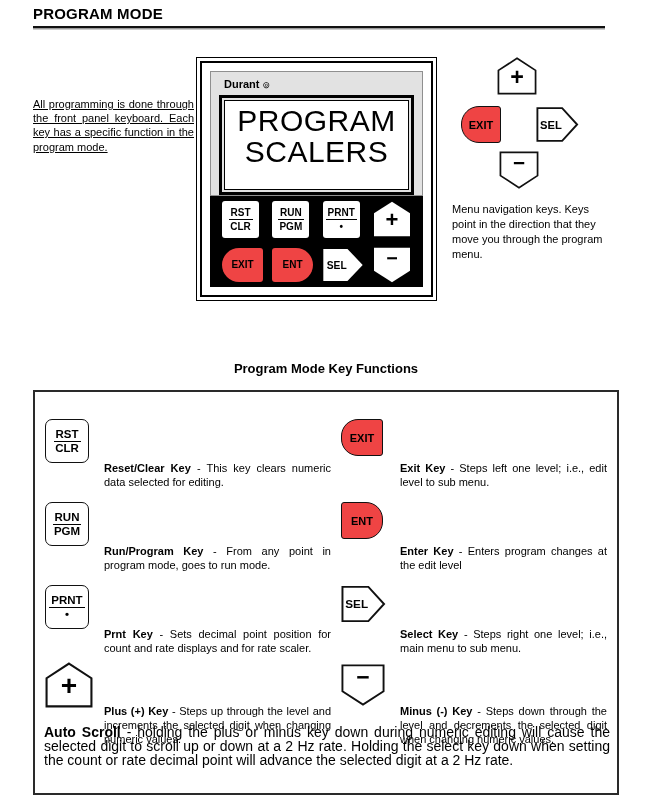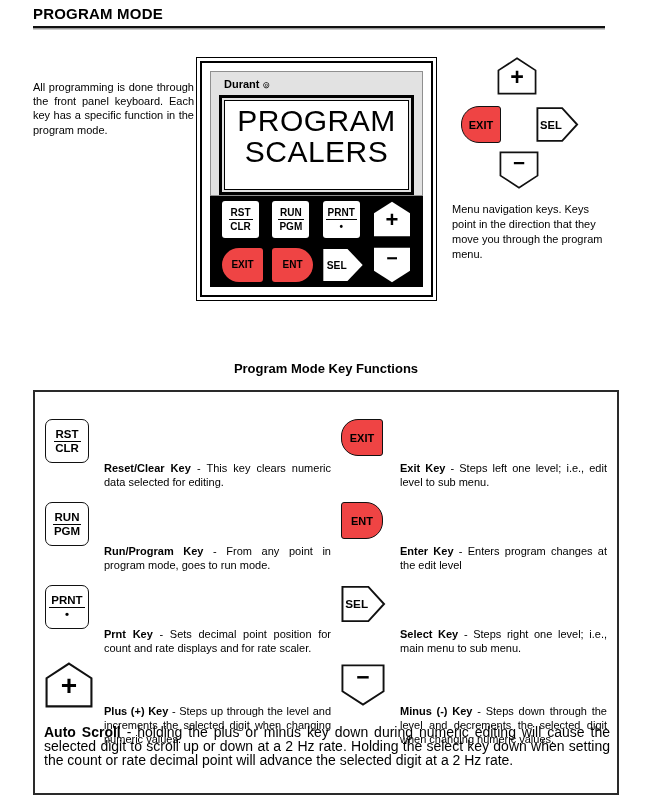--- a/index.html
+++ b/index.html
@@ -6,21 +6,21 @@
   html,body { background:#fff; }
   body {
     width:647px; height:806px; position:relative; overflow:hidden;
     font-family:"Liberation Sans", sans-serif; color:#000;
   }
   .abs { position:absolute; }
 
   
   .page-title { left:33px; top:5px; font-size:15px; font-weight:bold; letter-spacing:.2px; }
   .title-rule { left:33px; top:26px; width:572px; height:2px; background:#111; box-shadow:0 1.5px 0 #9a9a9a; }
-  .intro { left:33px; top:80px; width:161px; font-size:11px; line-height:14.2px; text-align:justify; }
+  .intro { left:33px; top:97px; width:161px; font-size:11px; line-height:14.2px; text-align:justify;text-decoration:underline; }
 
   
   .panel { left:196px; top:57px; width:241px; height:244px; border:1px solid #000; padding:3px; background:#fff; }
   .panel-inner { border:2px solid #000; height:100%; padding:8px; display:flex; flex-direction:column; background:#fff; }
   .bezel { flex:1; background:#e2e2e2; border:1px solid #8f8f8f; }
   .brand { font-size:11px; font-weight:bold; margin:6px 0 5px 13px; }
   .brand .mark { font-size:9px; font-weight:normal; }
   .display-outer { margin:0 8px; border:3px solid #000; background:#e2e2e2; padding:2px; }
   .display-inner { border:1px solid #000; background:#fff; text-align:center; padding:4px 0 22px; }
   .dline { font-size:30px; line-height:31px; letter-spacing:.5px; }

